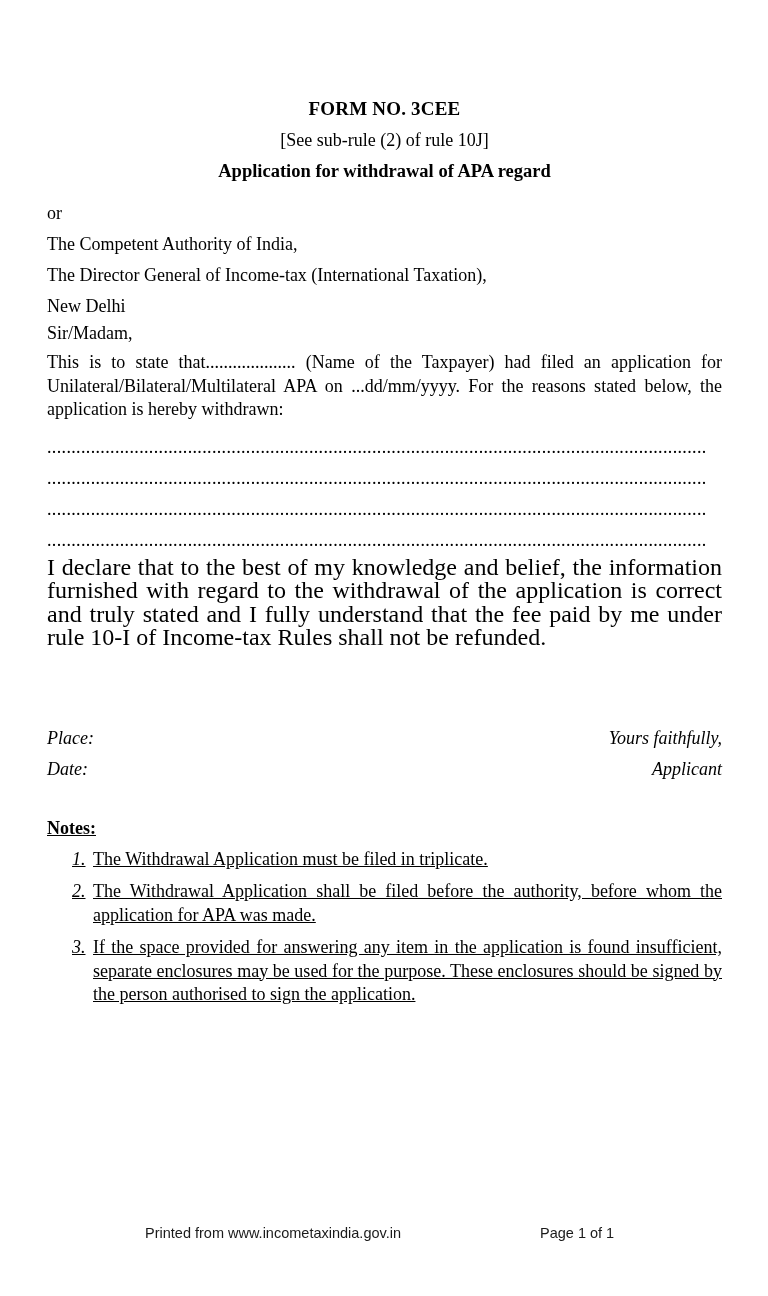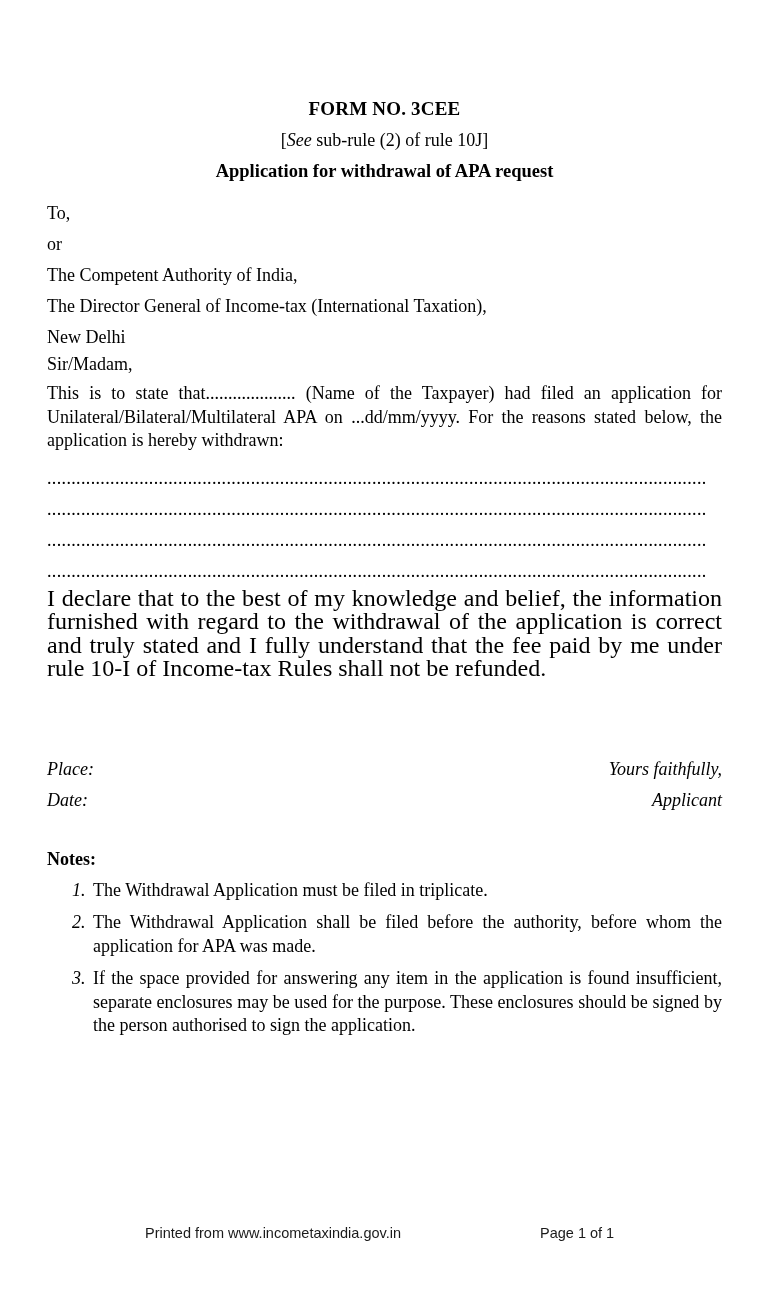--- a/index.html
+++ b/index.html
@@ -37,21 +37,21 @@
     font-size: 19px;
     letter-spacing: 0.2px;
     margin-top: 98px;
     line-height: 22px;
   }
   .hdr-sub {
     font-size: 18px;
     line-height: 22px;
     margin-top: 9px;
   }
-  .hdr-sub .it { font-style: italic; }
+  .hdr-sub .it { }
   .hdr-title2 {
     font-weight: bold;
     font-size: 18.5px;
     line-height: 22px;
     margin-top: 9px;
   }
 
   
   .addr {
     margin-top: 16px;
@@ -106,20 +106,21 @@
     font-style: italic;
     font-size: 18px;
     line-height: 31px;
   }
   .sig-left { text-align: left; }
   .sig-right { text-align: right; }
 
   
   .notes {
     margin-top: 32px;
+    text-decoration: underline;
   }
   .notes-head {
     font-weight: bold;
     font-size: 18px;
     line-height: 22px;
   }
   .note-item {
     display: flex;
     margin-top: 9px;
   }
@@ -170,25 +171,24 @@
 </head>
 <body>
 
 <div class="page">
 
   <div class="content">
 
     <div class="hdr">
       <div class="hdr-title">FORM NO. 3CEE</div>
       <div class="hdr-sub"><span>[</span><span class="it">See</span><span> sub-rule (2) of rule 10J]</span></div>
-      <div class="hdr-title2">Application for withdrawal of APA request</div>
+      <div class="hdr-title2">Application for withdrawal of APA regard</div>
     </div>
 
     <div class="addr">
-      <div class="addr-line">To,</div>
       <div class="addr-line">or</div>
       <div class="addr-line">The Competent Authority of India,</div>
       <div class="addr-line">The Director General of Income-tax (International Taxation),</div>
       <div class="addr-line">New Delhi</div>
     </div>
 
     <div class="salutation">Sir/Madam,</div>
 
     <div class="para">This is to state that.................... (Name of the Taxpayer) had filed an application for Unilateral/Bilateral/Multilateral APA on ...dd/mm/yyyy. For the reasons stated below, the application is hereby withdrawn:</div>
 

